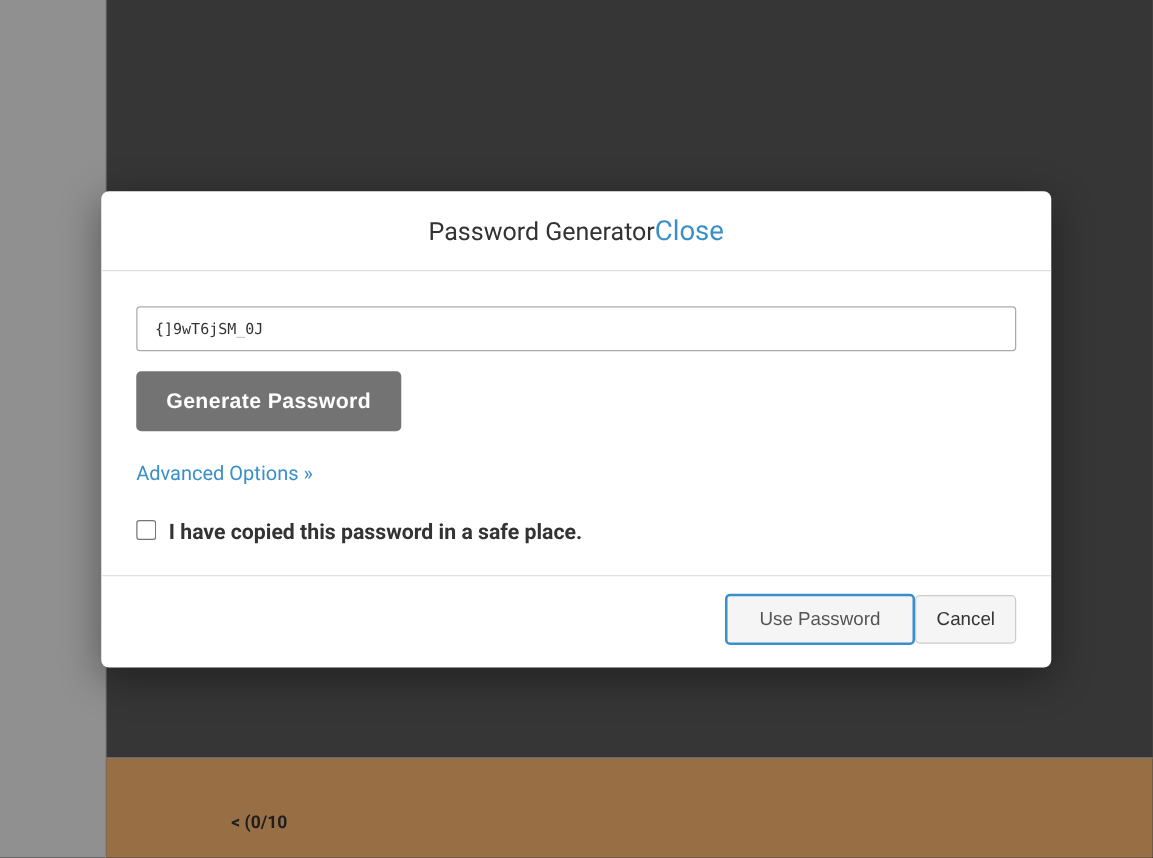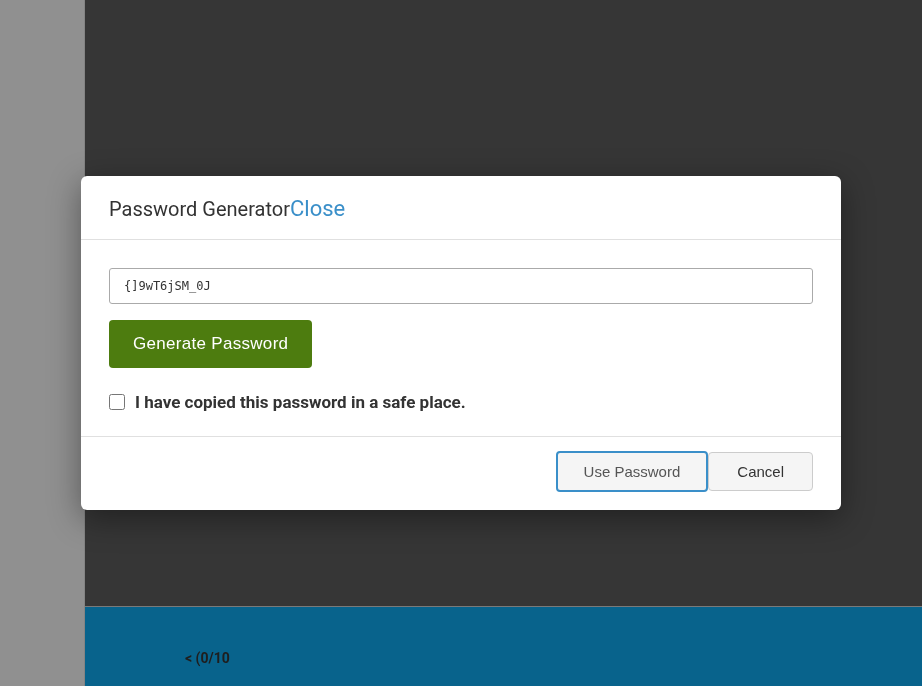--- a/index.html
+++ b/index.html
@@ -39,21 +39,21 @@
       background: #f0f0f0;
       border-right: 1px solid #ddd;
     }
 
     .bg-bottom-bar {
       position: absolute;
       bottom: 0;
       left: 85px;
       right: 0;
       height: 80px;
-      background: #0ea5e9;
+      background: #fdba74;
       border-top: 1px solid #ccc;
       text-decoration: underline;
     }
 
     .bg-text {
       position: absolute;
       bottom: 20px;
       left: 100px;
       font-size: 14px;
       color: #333;
@@ -77,21 +77,21 @@
     .modal {
       background: #ffffff;
       border-radius: 6px;
       width: 760px;
       box-shadow: 0 8px 32px rgba(0, 0, 0, 0.4);
       overflow: hidden;
     }
 
     .modal-header {
       display: flex;
-      justify-content: flex-start;
+      justify-content: center;
       align-items: center;
       padding: 20px 28px 18px 28px;
       border-bottom: 1px solid #e0e0e0;
     }
 
     .modal-title {
       font-size: 20px;
       font-weight: 400;
       color: #333333;
     }
@@ -114,44 +114,43 @@
       font-size: 12px;
       font-family: monospace;
       border: 1px solid #aaaaaa;
       border-radius: 3px;
       color: #333;
       outline: none;
       margin-bottom: 16px;
     }
 
     .generate-btn {
-      background-color: #4d7c0f;
+      background-color: #737373;
       color: #ffffff;
       border: none;
       border-radius: 4px;
       padding: 14px 24px;
       font-size: 17px;
-      font-weight: 400;
+      font-weight: 700;
       cursor: pointer;
       margin-bottom: 24px;
       letter-spacing: 0.3px;
     }
 
     .advanced-options-link {
       display: block;
       color: #3a8fc9;
       font-size: 16px;
       cursor: pointer;
       text-decoration: none;
       margin-bottom: 28px;
     }
 
     .checkbox-row {
       display: flex;
-      align-items: center;
       gap: 10px;
     }
 
     .checkbox-input {
       width: 16px;
       height: 16px;
       cursor: pointer;
       accent-color: #3a8fc9;
       flex-shrink: 0;
     }
@@ -175,21 +174,21 @@
       font-size: 15px;
       color: #555555;
       background: #f5f5f5;
       border: 2px solid #3a8fc9;
       border-radius: 4px;
       cursor: pointer;
       font-weight: 400;
     }
 
     .cancel-btn {
-      padding: 10px 28px;
+      padding: 10px 16px;
       font-size: 15px;
       color: #333333;
       background: #f5f5f5;
       border: 1px solid #cccccc;
       border-radius: 4px;
       cursor: pointer;
       font-weight: 400;
     }
   </style>
 </head>
@@ -208,20 +207,21 @@
       <span class="modal-title">Password Generator</span>
       <a class="close-link">Close</a>
     </div>
 
     <div class="modal-body">
 
       <input class="password-input" type="text" value="{]9wT6jSM_0J" style="">
 
       <button class="generate-btn">Generate Password</button>
 
+      <a class="advanced-options-link">Advanced Options »</a>
 
       <div class="checkbox-row">
         <input class="checkbox-input" type="checkbox" style="">
         <label class="checkbox-label">I have copied this password in a safe place.</label>
       </div>
 
     </div>
 
     <div class="modal-footer">
       <button class="use-password-btn">Use Password</button>

